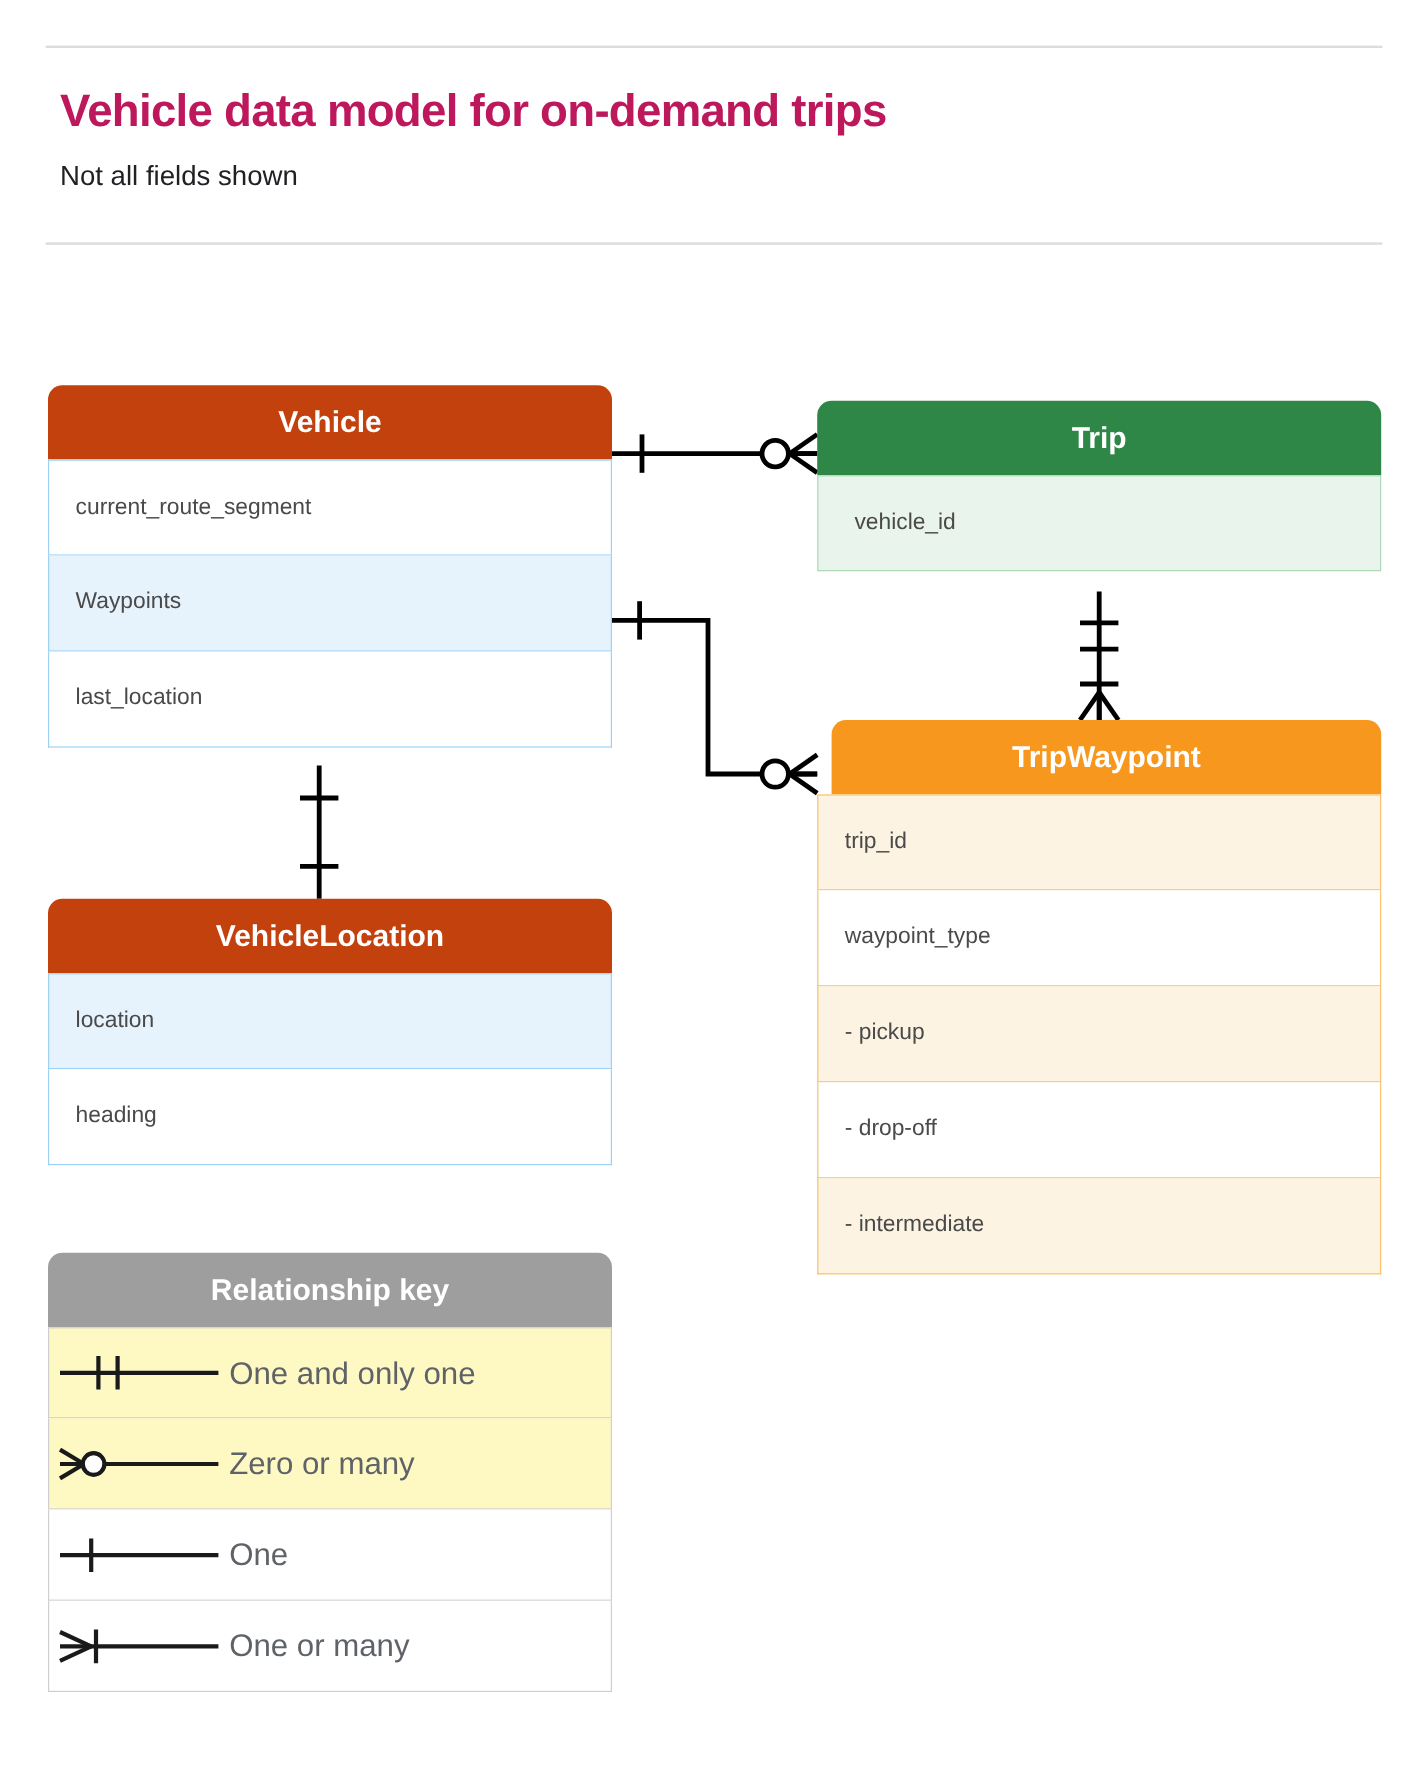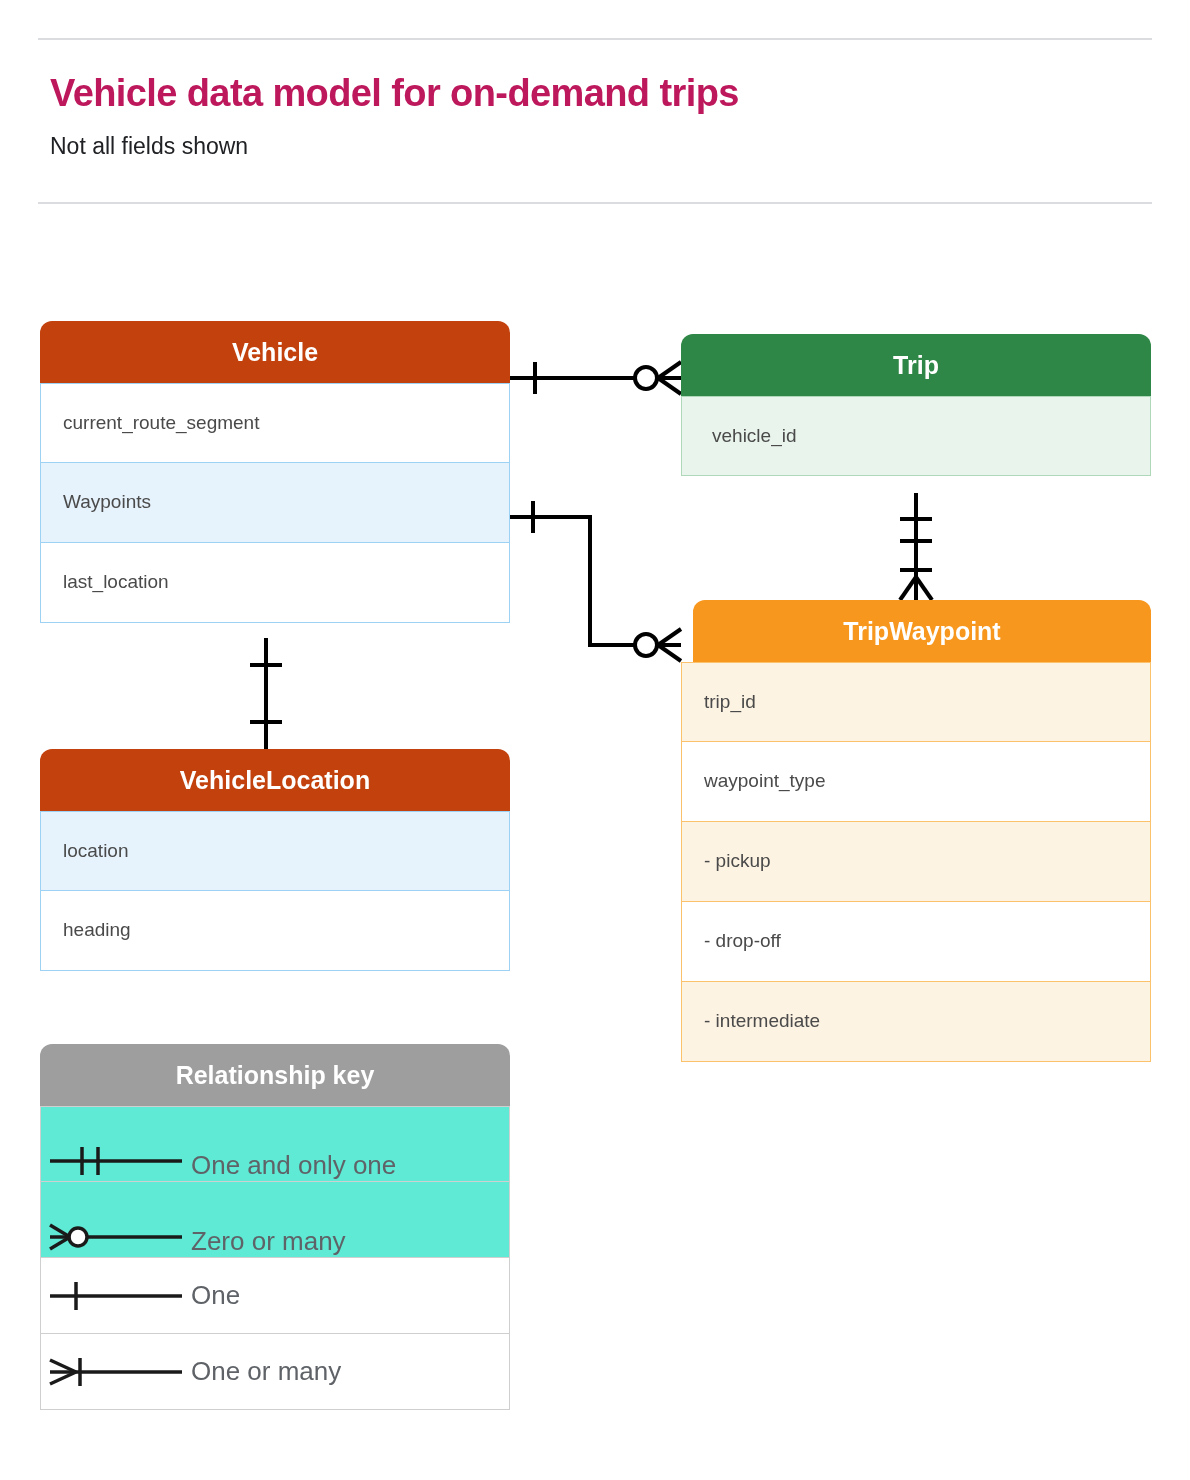--- a/index.html
+++ b/index.html
@@ -106,21 +106,21 @@
     box-sizing: border-box;
     height: 76px;
     border-style: solid;
     border-color: #cfcfcf;
     border-width: 0 1.5px 1.5px 1.5px;
     display: flex;
     align-items: center;
     background: #ffffff;
   }
   .legend-row.first { border-top-width: 1.5px; }
-  .legend-row.alt { background: #5eead4; align-items: flex-end; }
+  .legend-row.alt { background: #fef9c3; }
   .legend-symbol {
     width: 150px;
     flex: 0 0 150px;
     display: flex;
     align-items: center;
     justify-content: center;
   }
   .legend-label {
     font-size: 26px;
     color: #5f6368;

